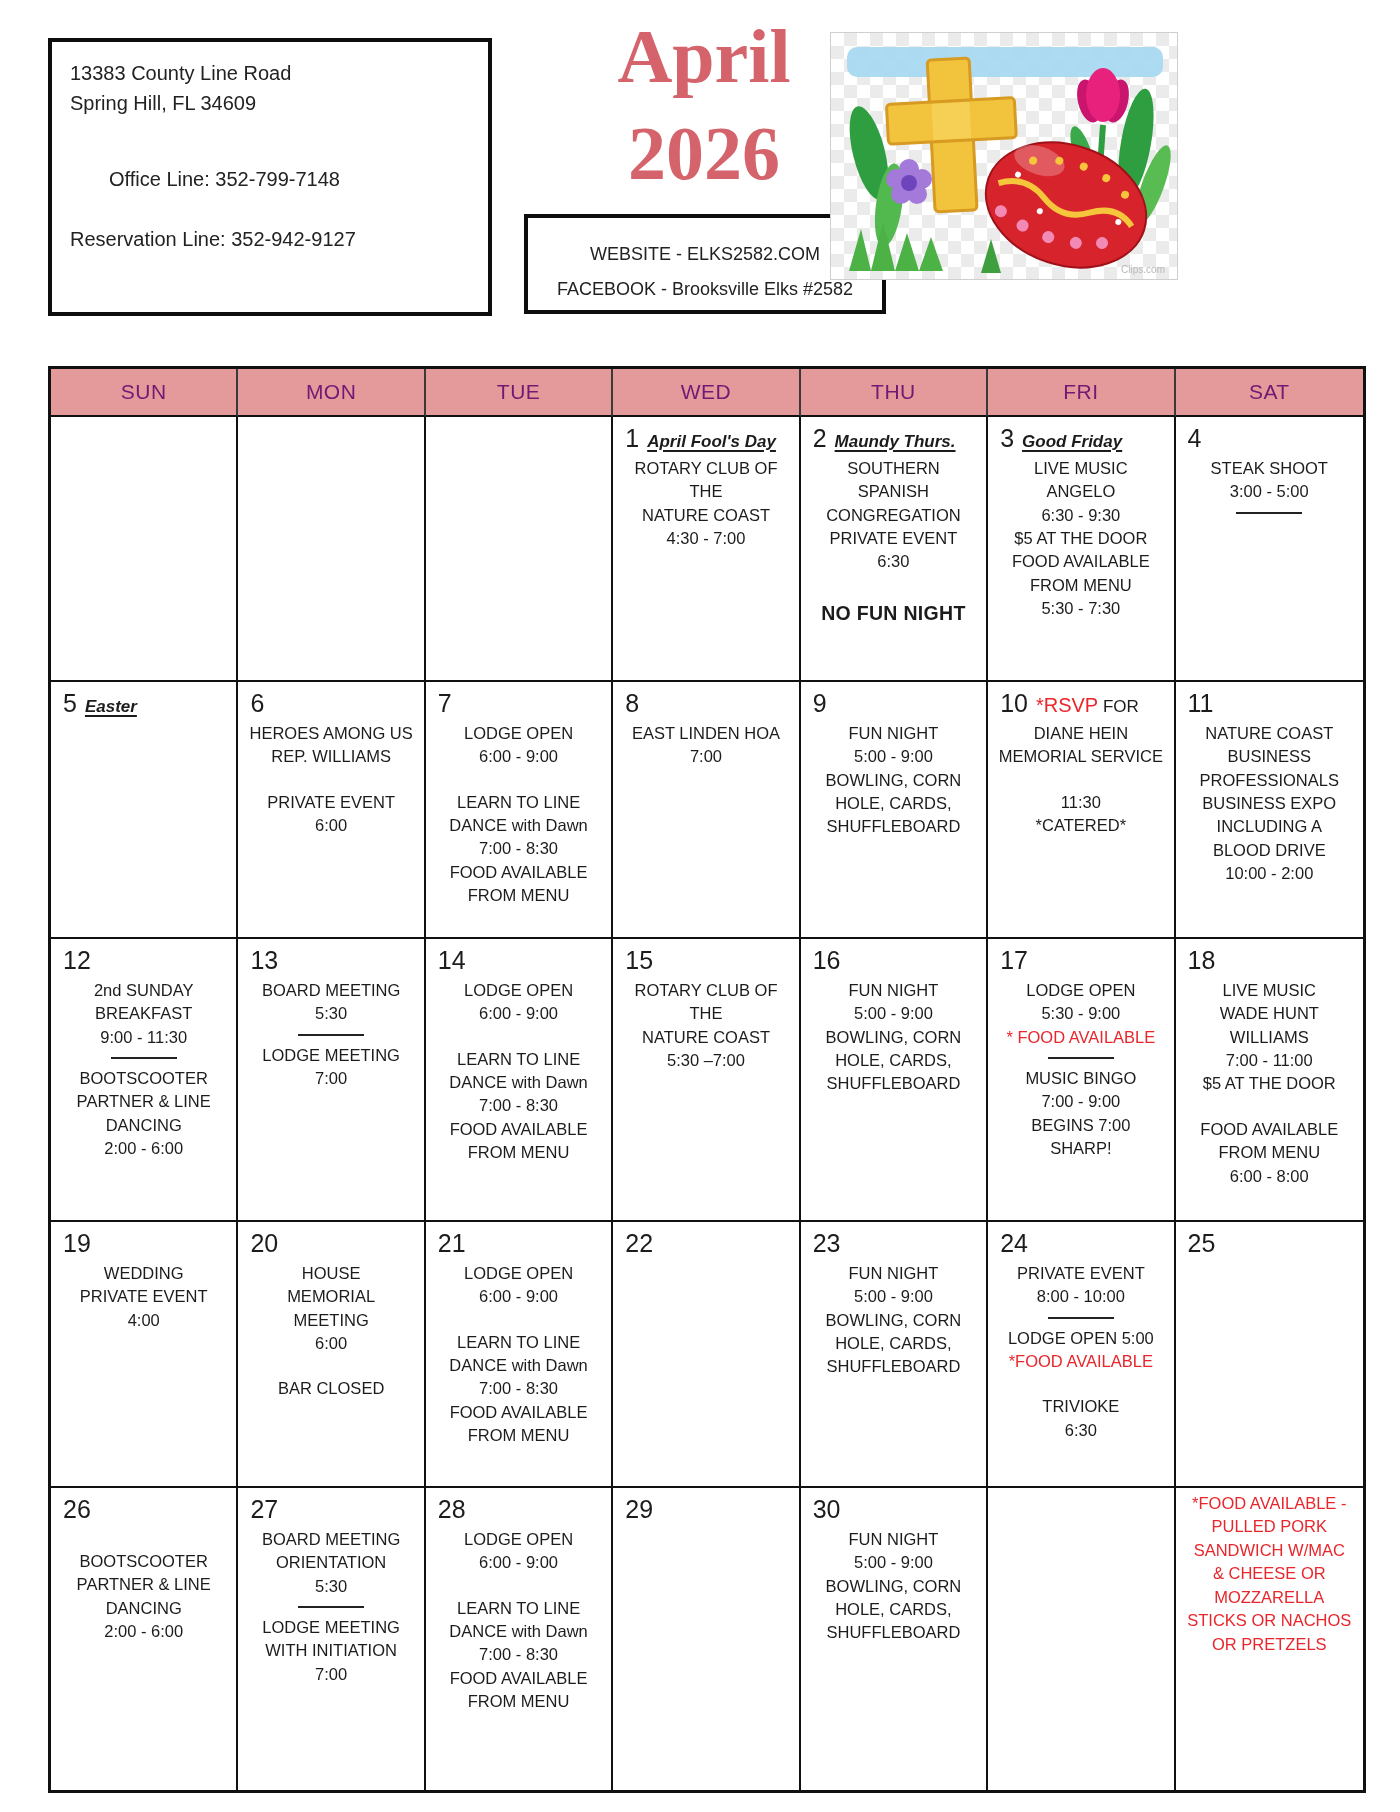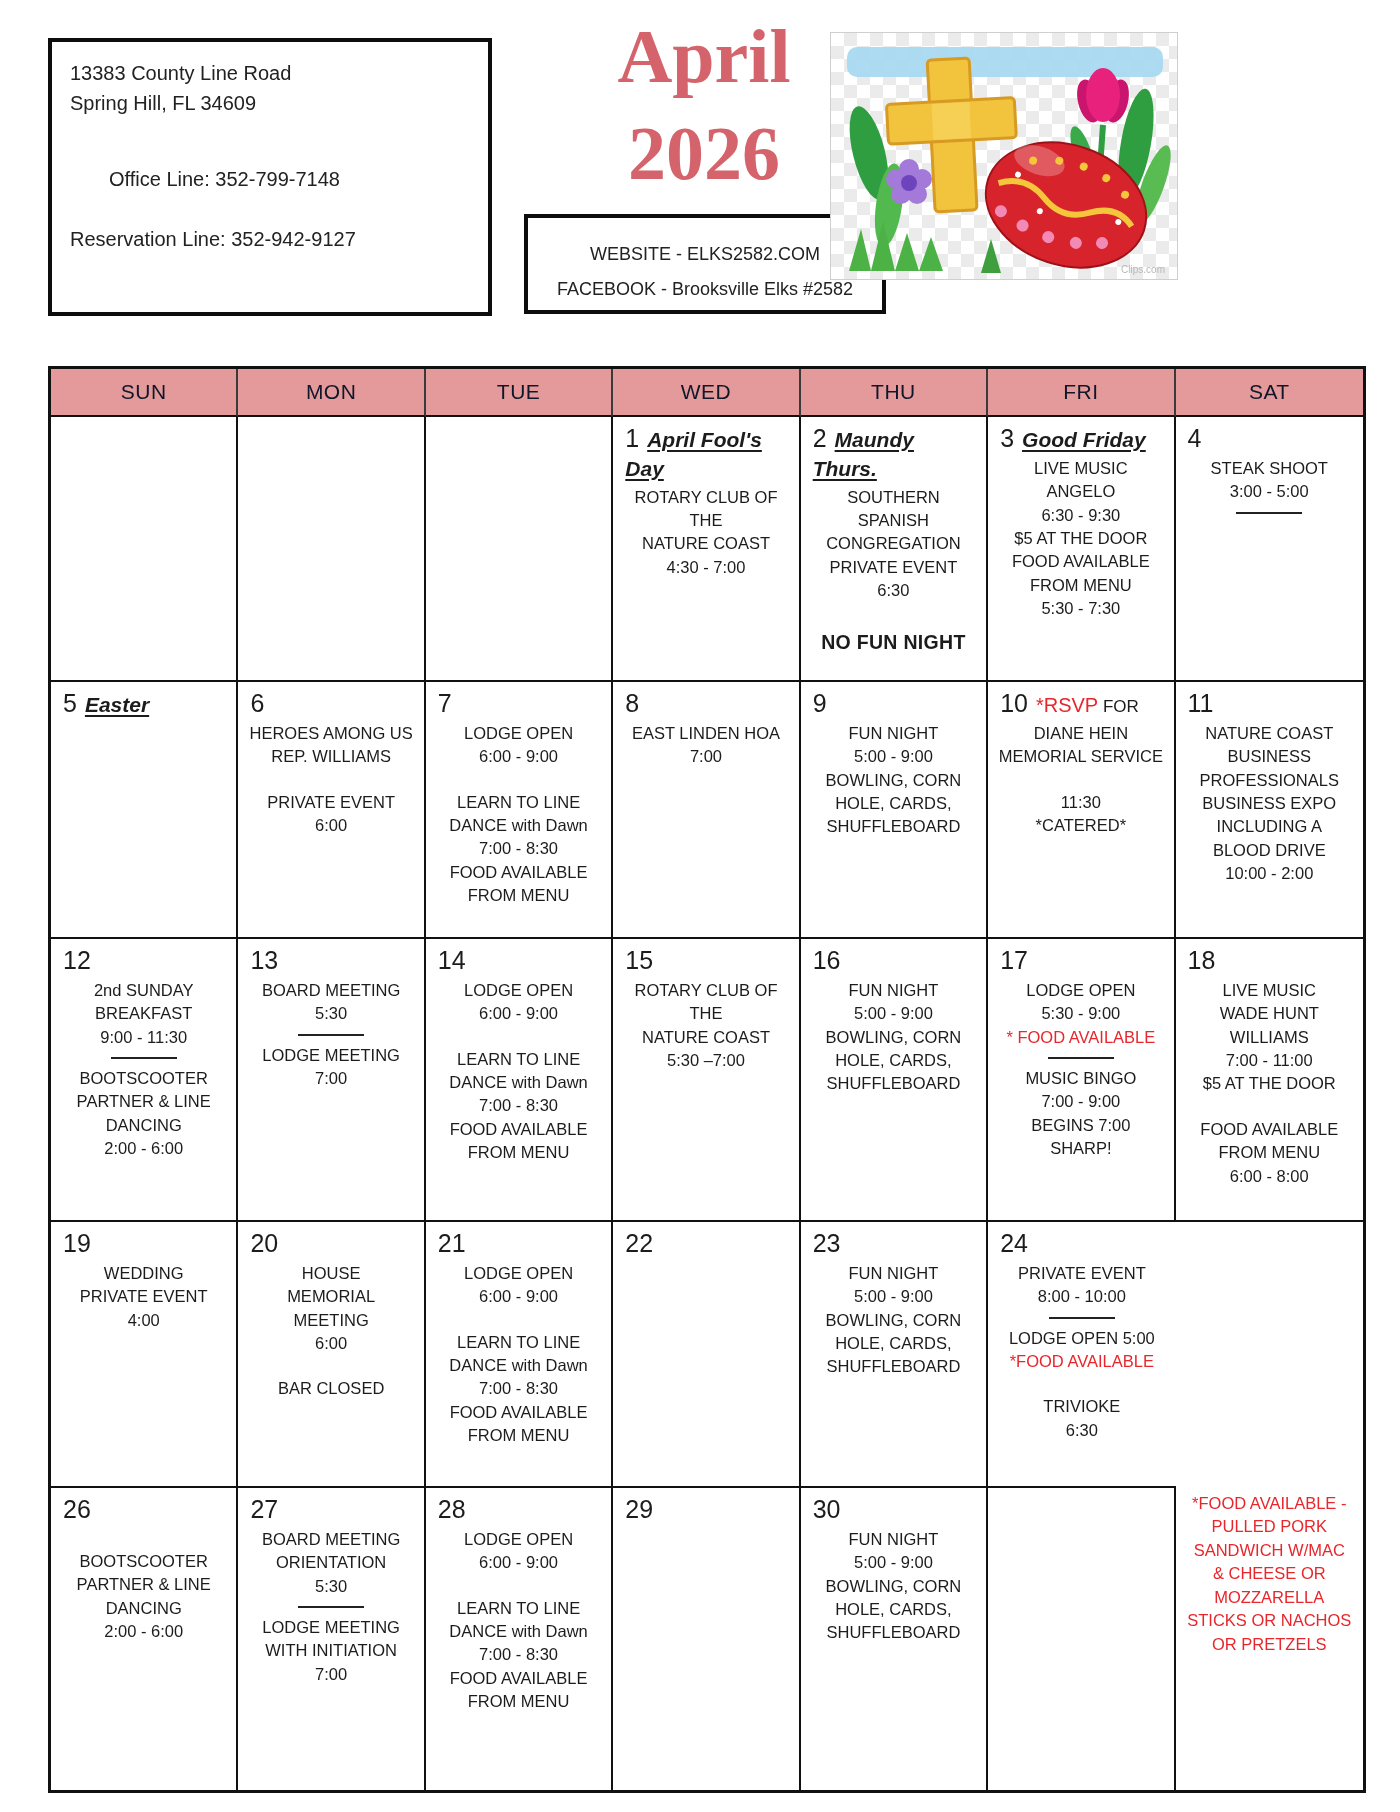--- a/index.html
+++ b/index.html
@@ -43,35 +43,35 @@
     border:1px solid #cfcfcf;
     background:repeating-conic-gradient(#ebebeb 0% 25%, #ffffff 0% 50%);
     background-size:26px 26px;
   }
   .clipart svg{position:absolute;inset:0;width:100%;height:100%;}
 
   
   .cal{position:absolute;left:48px;top:366px;width:1312px;border:3px solid #111;}
   .cal-head{display:grid;grid-template-columns:repeat(7,1fr);height:48px;background:var(--band);}
   .hcell{
-    display:flex;align-items:center;justify-content:center;color:#0f172a;
+    display:flex;align-items:center;justify-content:center;color:#701a75;
     font-size:21px;letter-spacing:.5px;
     border-right:2px solid #3a3a3a;border-bottom:2px solid #111;
   }
   .hcell:last-child{border-right:none;}
   .cal-row{display:grid;grid-template-columns:repeat(7,1fr);}
   .cell{
     border-right:2px solid #111;border-bottom:2px solid #111;
     box-sizing:border-box;padding:4px 3px 0;overflow:hidden;text-align:center;
   }
   .cell:last-child{border-right:none;}
   .cal-row:last-child .cell{border-bottom:none;}
   .dnum{text-align:left;padding:3px 0 4px 9px;font-size:25px;line-height:1.15;color:#1c1c1c;}
   .hol{
-    font-size:21px;font-weight:bold;font-style:italic;margin-left:8px;
+    font-size:17px;font-weight:bold;font-style:italic;margin-left:8px;
     text-decoration:underline;text-decoration-thickness:2px;text-underline-offset:3px;
   }
   .hred{font-size:20px;color:var(--alert);margin-left:8px;}
   .hplain{font-size:17px;}
   .evl{font-size:16.5px;line-height:1.42;color:#1c1c1c;}
   .evl.red{color:var(--alert);}
   .evl.strong{font-weight:bold;font-size:19.5px;letter-spacing:.3px;margin-top:4px;}
   .gap{height:22px;}
   .cellhr{width:66px;border-top:2px solid #222;margin:8px auto;}
 </style>
@@ -363,20 +363,23 @@
           <div class="dnum"><span class="num">24</span></div>
           <div class="evl">PRIVATE EVENT</div>
           <div class="evl">8:00 - 10:00</div>
           <div class="cellhr"></div>
           <div class="evl">LODGE OPEN 5:00</div>
           <div class="evl red">*FOOD AVAILABLE</div>
           <div class="gap"></div>
           <div class="evl">TRIVIOKE</div>
           <div class="evl">6:30</div>
         </div>
+        <div class="cell">
+          <div class="dnum"><span class="num">25</span></div>
+        </div>
       </div>
       <div class="cal-row" style="height: 302px;">
         <div class="cell">
           <div class="dnum"><span class="num">26</span></div>
           <div class="gap"></div>
           <div class="evl">BOOTSCOOTER</div>
           <div class="evl">PARTNER &amp; LINE</div>
           <div class="evl">DANCING</div>
           <div class="evl">2:00 - 6:00</div>
         </div>

